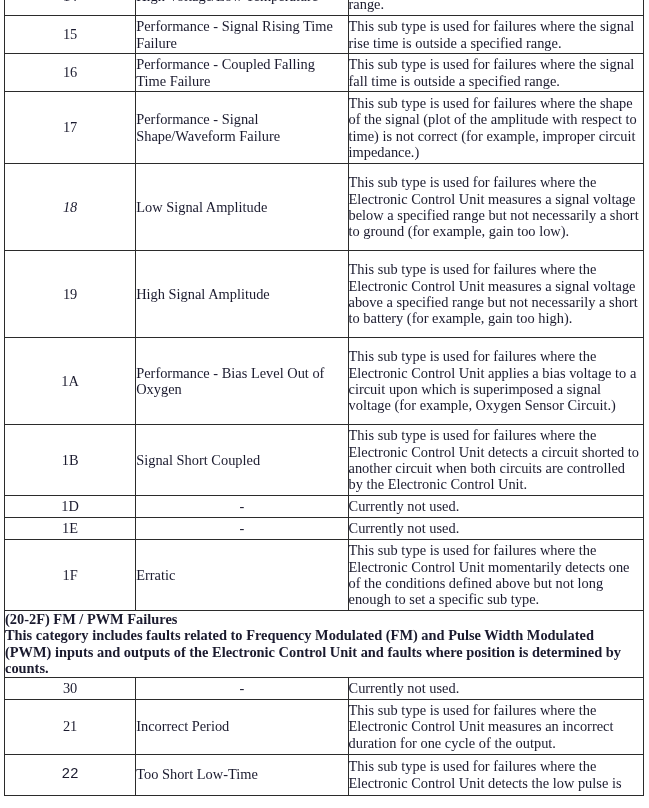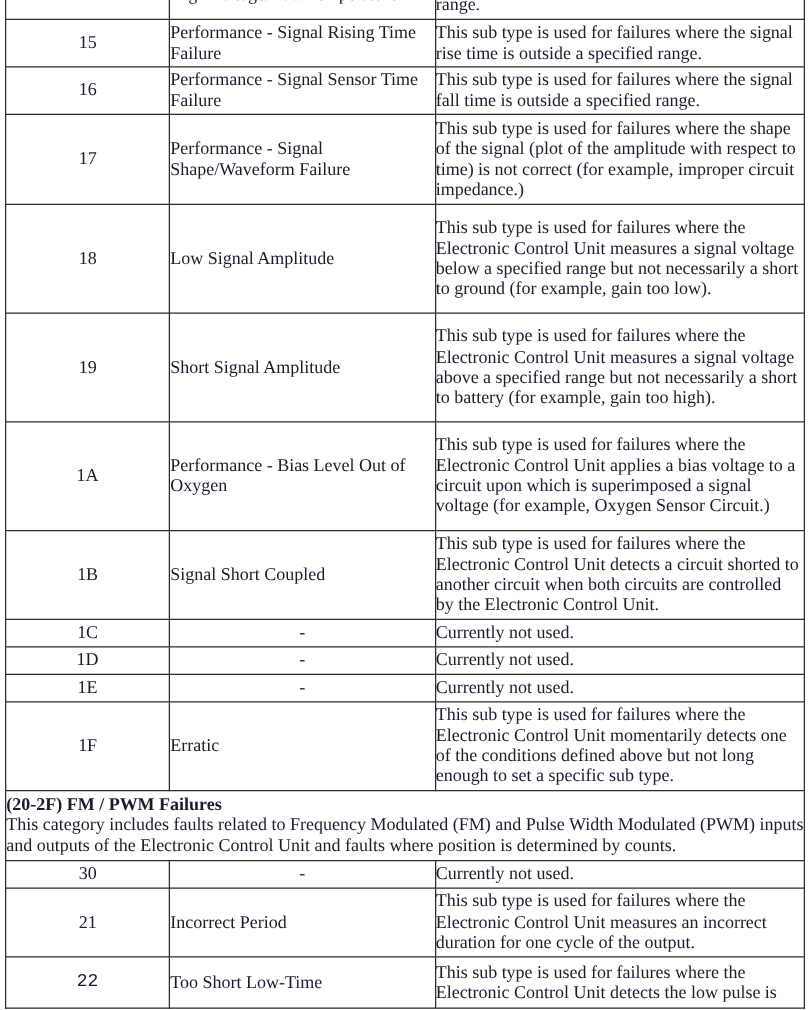--- a/index.html
+++ b/index.html
@@ -70,20 +70,21 @@
     vertical-align: top;
     padding: 2px 6px 3px 6px;
     margin-top: 45px;
   }
   .section-title {
     font-weight: bold;
     display: block;
   }
   .section-body {
     display: block;
+    font-weight: bold;
   }
 </style>
 </head>
 <body>
 
 <div id="doc">
   <div id="table-wrap">
     <table class="fault-table">
       <colgroup>
         <col class="c-code">
@@ -96,52 +97,47 @@
             <td class="name">High Voltage/Low Temperature</td>
             <td class="desc">coefficient detects a voltage above a specified range.</td>
           </tr>
           <tr>
             <td class="code" style="height: 37px;">15</td>
             <td class="name">Performance - Signal Rising Time Failure</td>
             <td class="desc">This sub type is used for failures where the signal rise time is outside a specified range.</td>
           </tr>
           <tr>
             <td class="code" style="height: 37px;">16</td>
-            <td class="name">Performance - Signal Sensor Time Failure</td>
+            <td class="name">Performance - Coupled Falling Time Failure</td>
             <td class="desc">This sub type is used for failures where the signal fall time is outside a specified range.</td>
           </tr>
           <tr>
             <td class="code" style="height: 71px;">17</td>
             <td class="name">Performance - Signal Shape/Waveform Failure</td>
             <td class="desc">This sub type is used for failures where the shape of the signal (plot of the amplitude with respect to time) is not correct (for example, improper circuit impedance.)</td>
           </tr>
           <tr>
-            <td class="code" style="height: 86px;">18</td>
+            <td class="code" style="height: 86px; font-style: italic;">18</td>
             <td class="name">Low Signal Amplitude</td>
             <td class="desc">This sub type is used for failures where the Electronic Control Unit measures a signal voltage below a specified range but not necessarily a short to ground (for example, gain too low).</td>
           </tr>
           <tr>
             <td class="code" style="height: 86px;">19</td>
-            <td class="name">Short Signal Amplitude</td>
+            <td class="name">High Signal Amplitude</td>
             <td class="desc">This sub type is used for failures where the Electronic Control Unit measures a signal voltage above a specified range but not necessarily a short to battery (for example, gain too high).</td>
           </tr>
           <tr>
             <td class="code" style="height: 86px;">1A</td>
             <td class="name">Performance - Bias Level Out of Oxygen</td>
             <td class="desc">This sub type is used for failures where the Electronic Control Unit applies a bias voltage to a circuit upon which is superimposed a signal voltage (for example, Oxygen Sensor Circuit.)</td>
           </tr>
           <tr>
             <td class="code" style="height: 70px;">1B</td>
             <td class="name">Signal Short Coupled</td>
             <td class="desc">This sub type is used for failures where the Electronic Control Unit detects a circuit shorted to another circuit when both circuits are controlled by the Electronic Control Unit.</td>
-          </tr>
-          <tr>
-            <td class="code" style="height: 21px;">1C</td>
-            <td class="name dash">-</td>
-            <td class="desc">Currently not used.</td>
           </tr>
           <tr>
             <td class="code" style="height: 21px;">1D</td>
             <td class="name dash">-</td>
             <td class="desc">Currently not used.</td>
           </tr>
           <tr>
             <td class="code" style="height: 21px;">1E</td>
             <td class="name dash">-</td>
             <td class="desc">Currently not used.</td>

